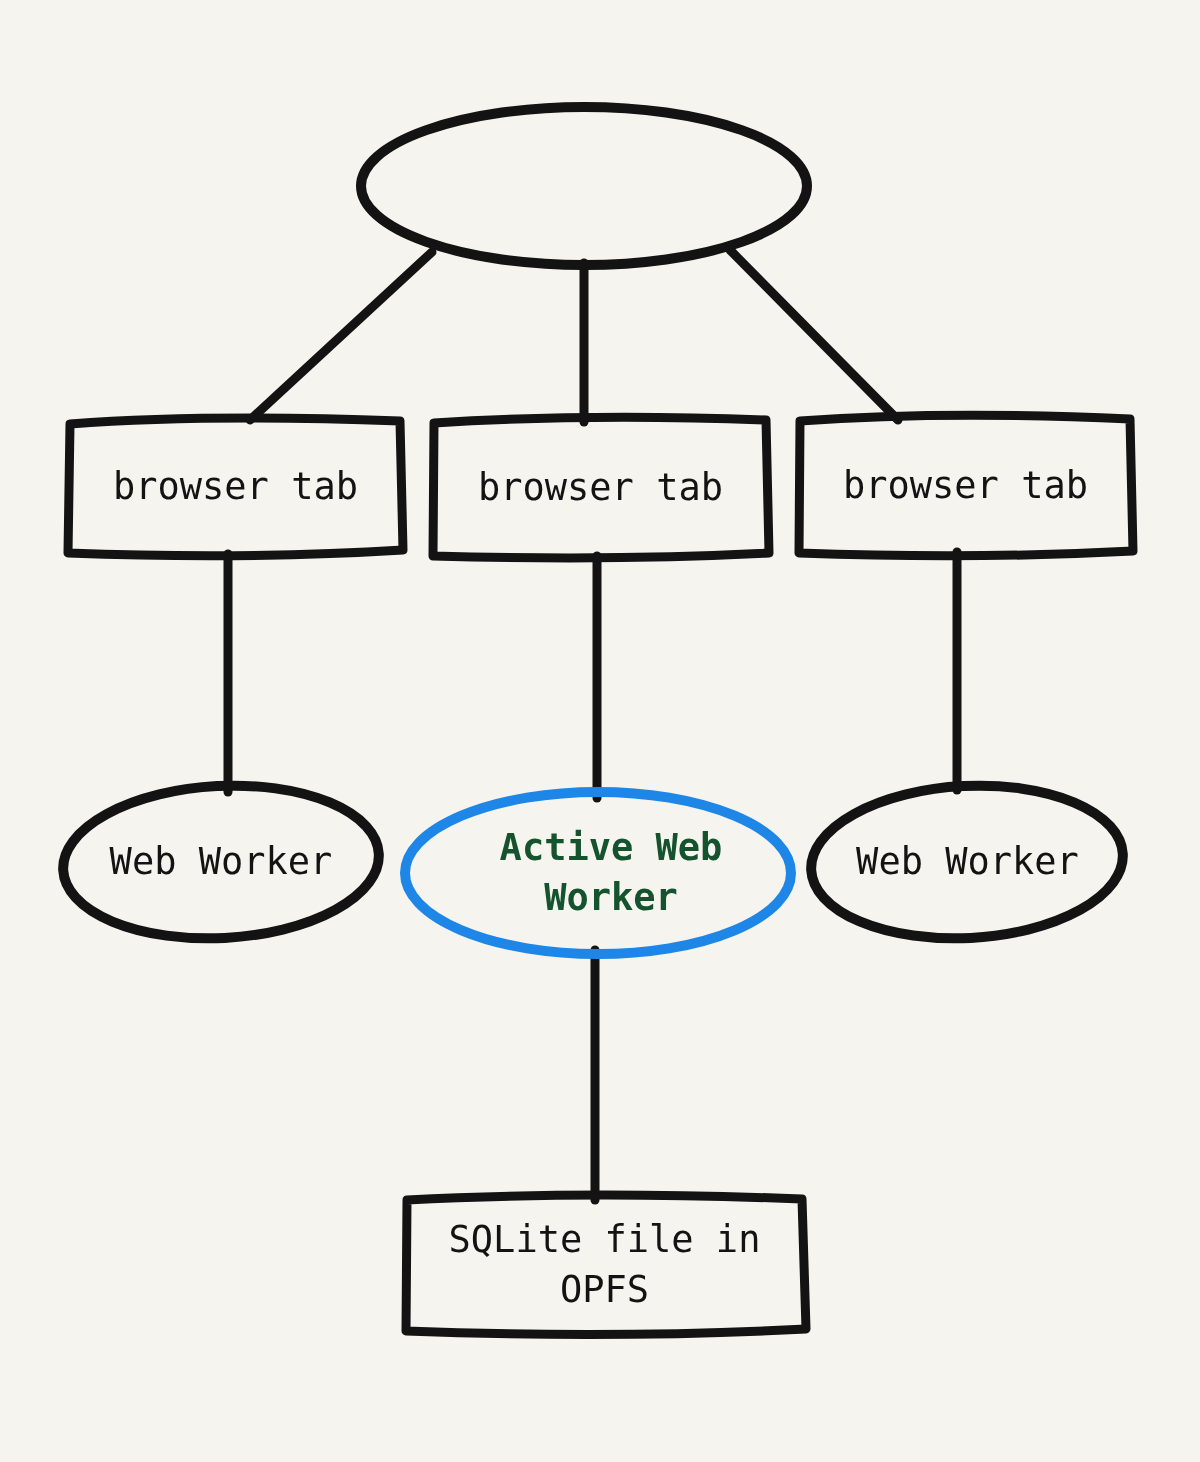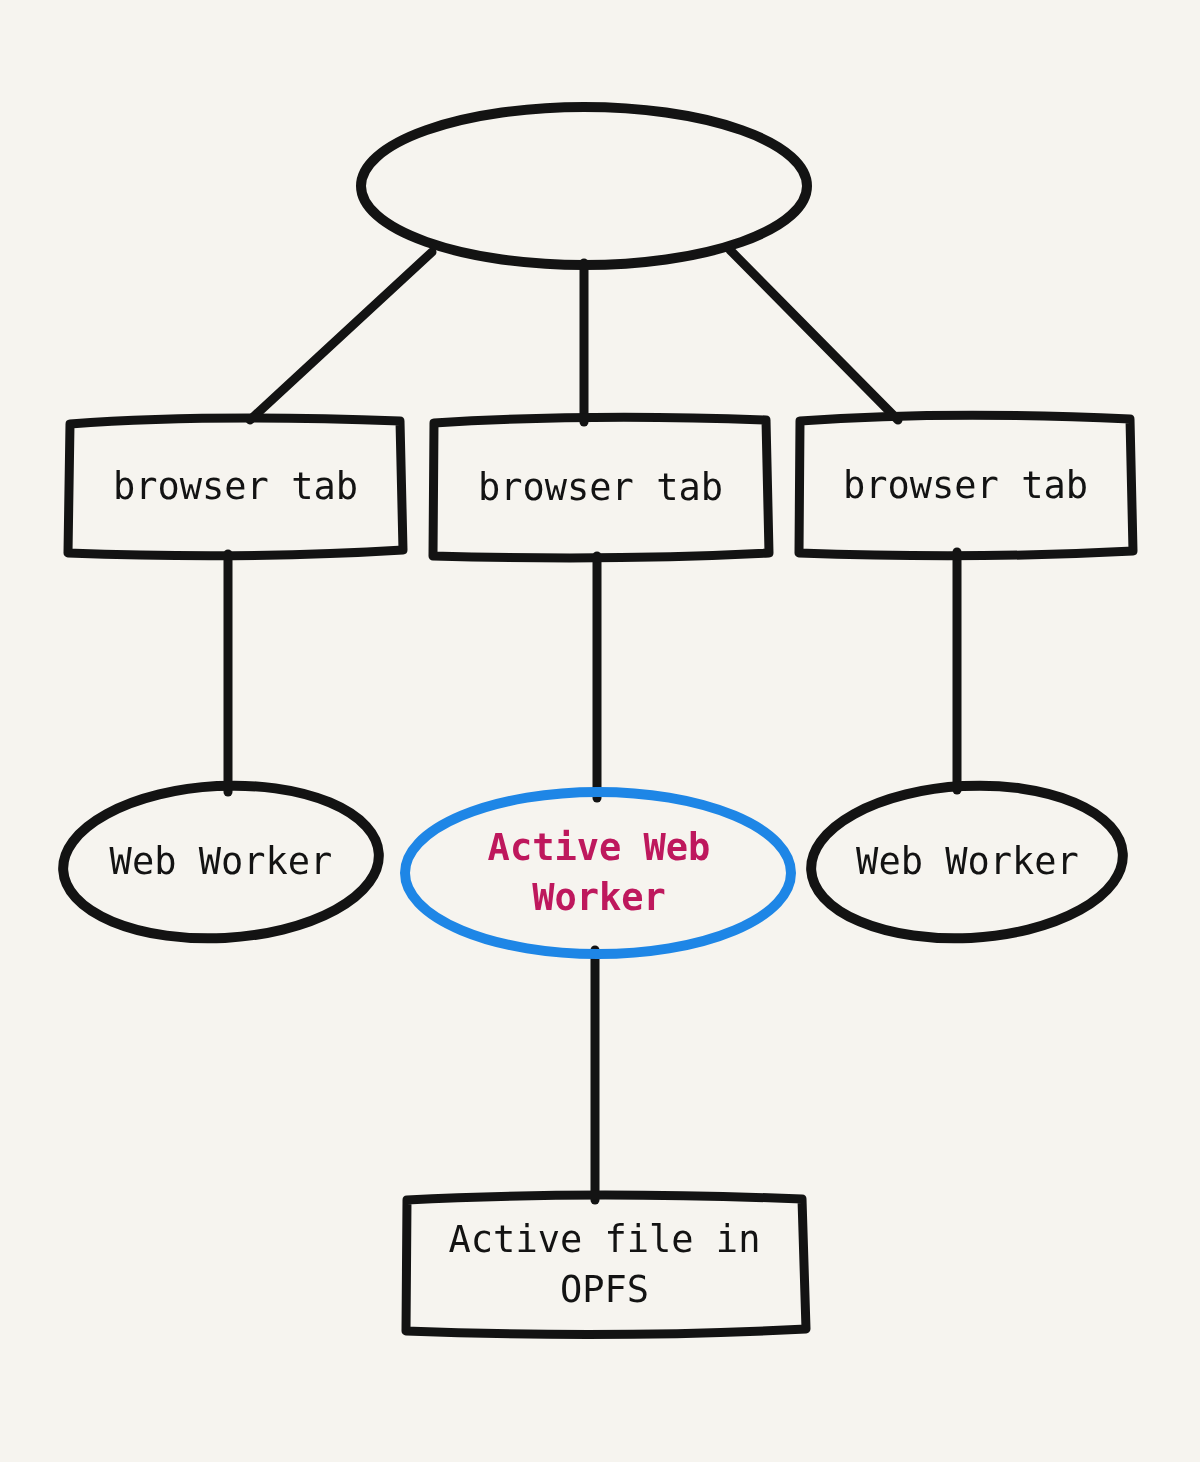--- a/index.html
+++ b/index.html
@@ -74,21 +74,21 @@
 
 
   <div class="node-label" style="left: 68px; top: 420px; width: 335px; height: 133px; color: rgb(19, 19, 19);">browser tab</div>
 
   <div class="node-label" style="left: 432px; top: 419px; width: 337px; height: 138px; color: rgb(19, 19, 19);">browser tab</div>
 
   <div class="node-label" style="left: 798px; top: 417px; width: 335px; height: 137px; color: rgb(19, 19, 19);">browser tab</div>
 
   <div class="node-label" style="left: 63px; top: 788px; width: 316px; height: 148px; color: rgb(19, 19, 19);">Web Worker</div>
 
-  <div class="node-label bold" style="left: 404px; top: 792px; width: 390px; height: 162px; color: #be185d;">Active Web
+  <div class="node-label bold" style="left: 416px; top: 792px; width: 390px; height: 162px; color: #14532d;">Active Web
 Worker</div>
 
   <div class="node-label" style="left: 811px; top: 788px; width: 313px; height: 148px; color: rgb(19, 19, 19);">Web Worker</div>
 
-  <div class="node-label" style="left: 404px; top: 1197px; width: 401px; height: 136px; color: rgb(19, 19, 19);">Active file in
+  <div class="node-label" style="left: 404px; top: 1197px; width: 401px; height: 136px; color: rgb(19, 19, 19);">SQLite file in
 OPFS</div>
 
 </div>
 
 </body></html>

